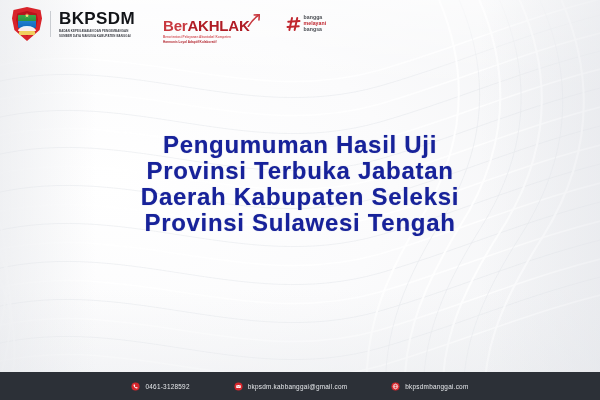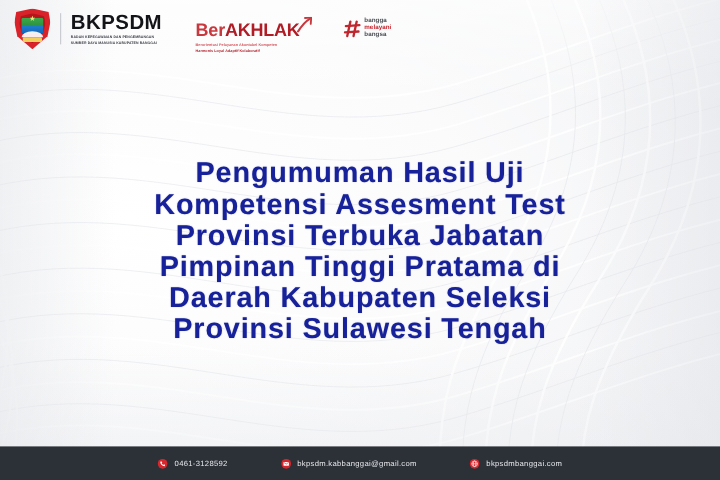--- a/index.html
+++ b/index.html
@@ -354,23 +354,21 @@
       <div class="bangga-text">
         <span class="l1">bangga</span>
         <span class="l2">melayani</span>
         <span class="l3">bangsa</span>
       </div>
     </div>
   </div>
 
   <div class="title">
     <span class="tline">Pengumuman Hasil Uji</span>
-    <span class="tline">Kompetensi Assesment Test</span>
     <span class="tline">Provinsi Terbuka Jabatan</span>
-    <span class="tline">Pimpinan Tinggi Pratama di</span>
     <span class="tline">Daerah Kabupaten Seleksi</span>
     <span class="tline">Provinsi Sulawesi Tengah</span>
   </div>
 
   <div class="footer">
 
     <div class="contact">
       <svg class="contact-icon" viewBox="0 0 20 20">
         <circle cx="10" cy="10" r="9" fill="#d8262c"></circle>
         <path d="M6.6,5.8 L8.4,5.8 L9.3,8 L8.1,9 C8.8,10.6 10,11.6 11.4,12.2 L12.4,11 L14.4,11.8 L14.4,13.6 C14.4,14.2 13.9,14.6 13.3,14.5 C9.6,14 6,10.6 5.6,7 C5.5,6.3 5.9,5.8 6.6,5.8 Z" fill="#ffffff"></path>

